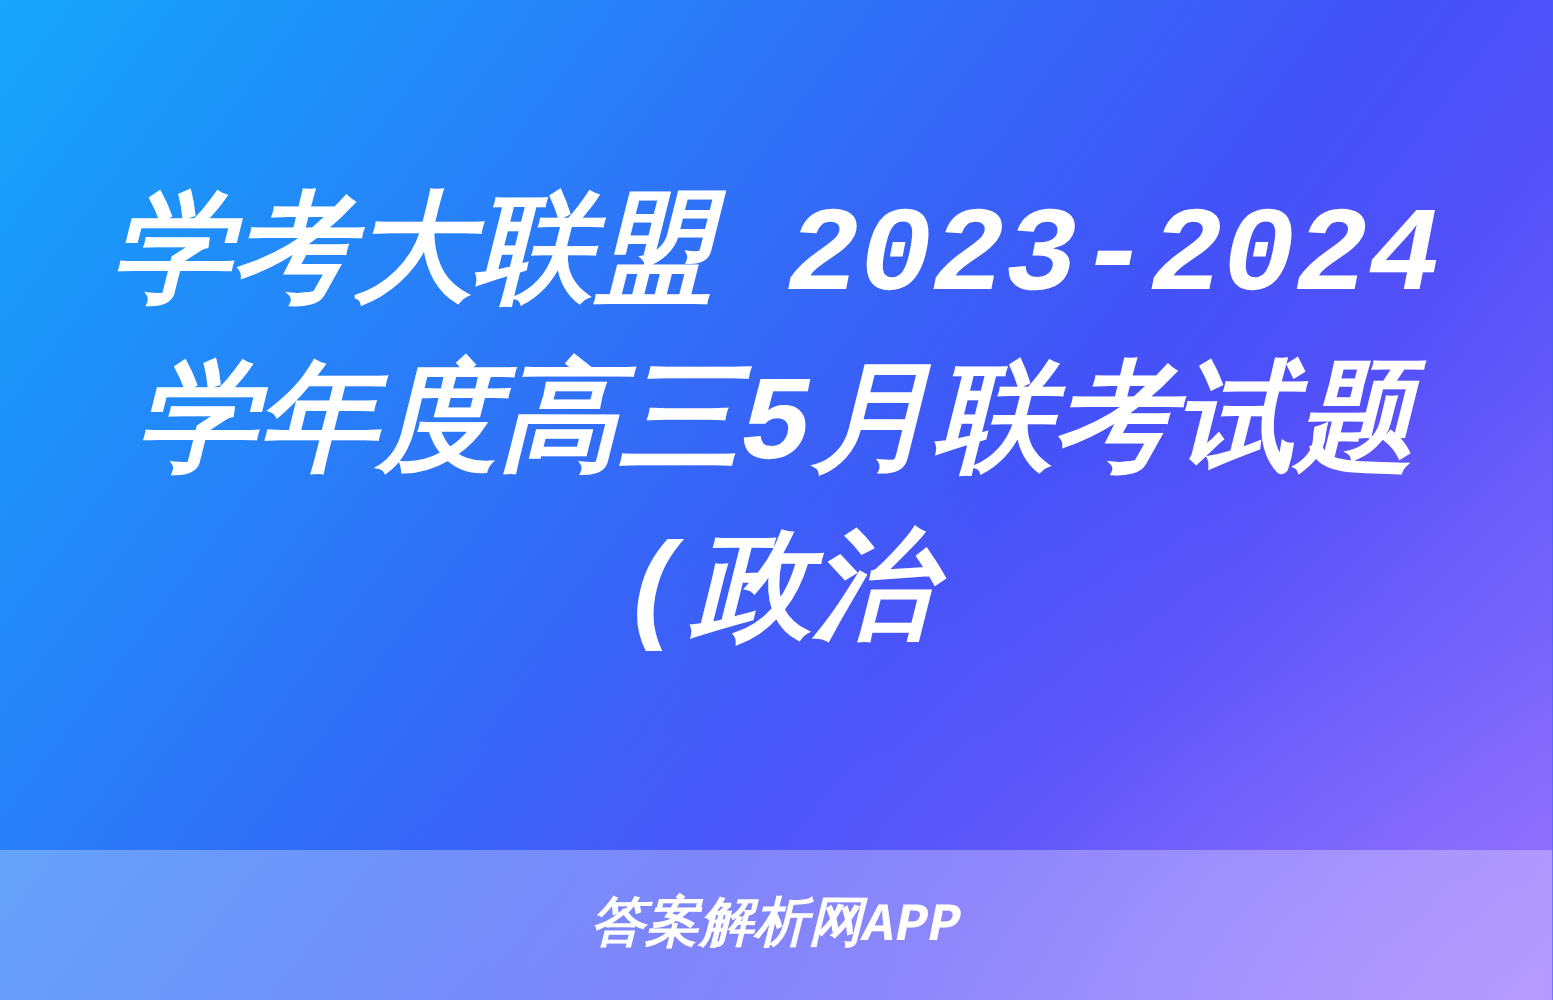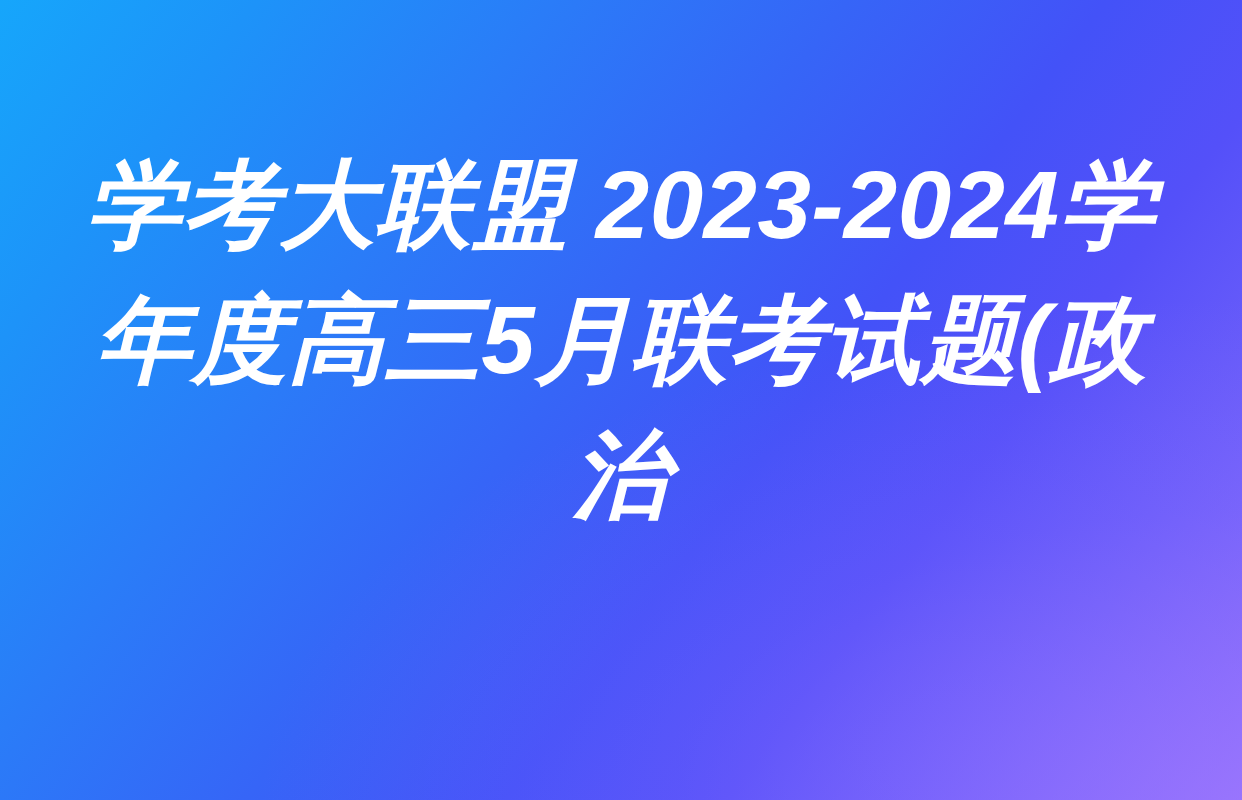--- a/index.html
+++ b/index.html
@@ -27,20 +27,21 @@
       127deg,
       #16a6fb 0%,
       #1d93f9 14%,
       #2a7cf8 30%,
       #3665f7 46%,
       #4352f8 60%,
       #5450f9 72%,
       #6e5ffa 85%,
       #8f70fb 100%
     );
+    font-family: Liberation Mono, monospace;
   }
 
   
   .poster-glow {
     position: absolute;
     inset: 0;
     background-image: radial-gradient(
       120% 95% at 100% 100%,
       rgba(160, 120, 255, 0.55) 0%,
       rgba(140, 110, 255, 0.18) 38%,
@@ -105,14 +106,17 @@
 <body>
 
 <div class="poster">
 
   <div class="poster-glow"></div>
 
   <div class="title-area">
     <h1 class="poster-title">学考大联盟 2023-2024学年度高三5月联考试题(政治</h1>
   </div>
 
+  <div class="footer-band">
+    <div class="watermark">答案解析网APP</div>
+  </div>
 
 </div>
 
 </body></html>

